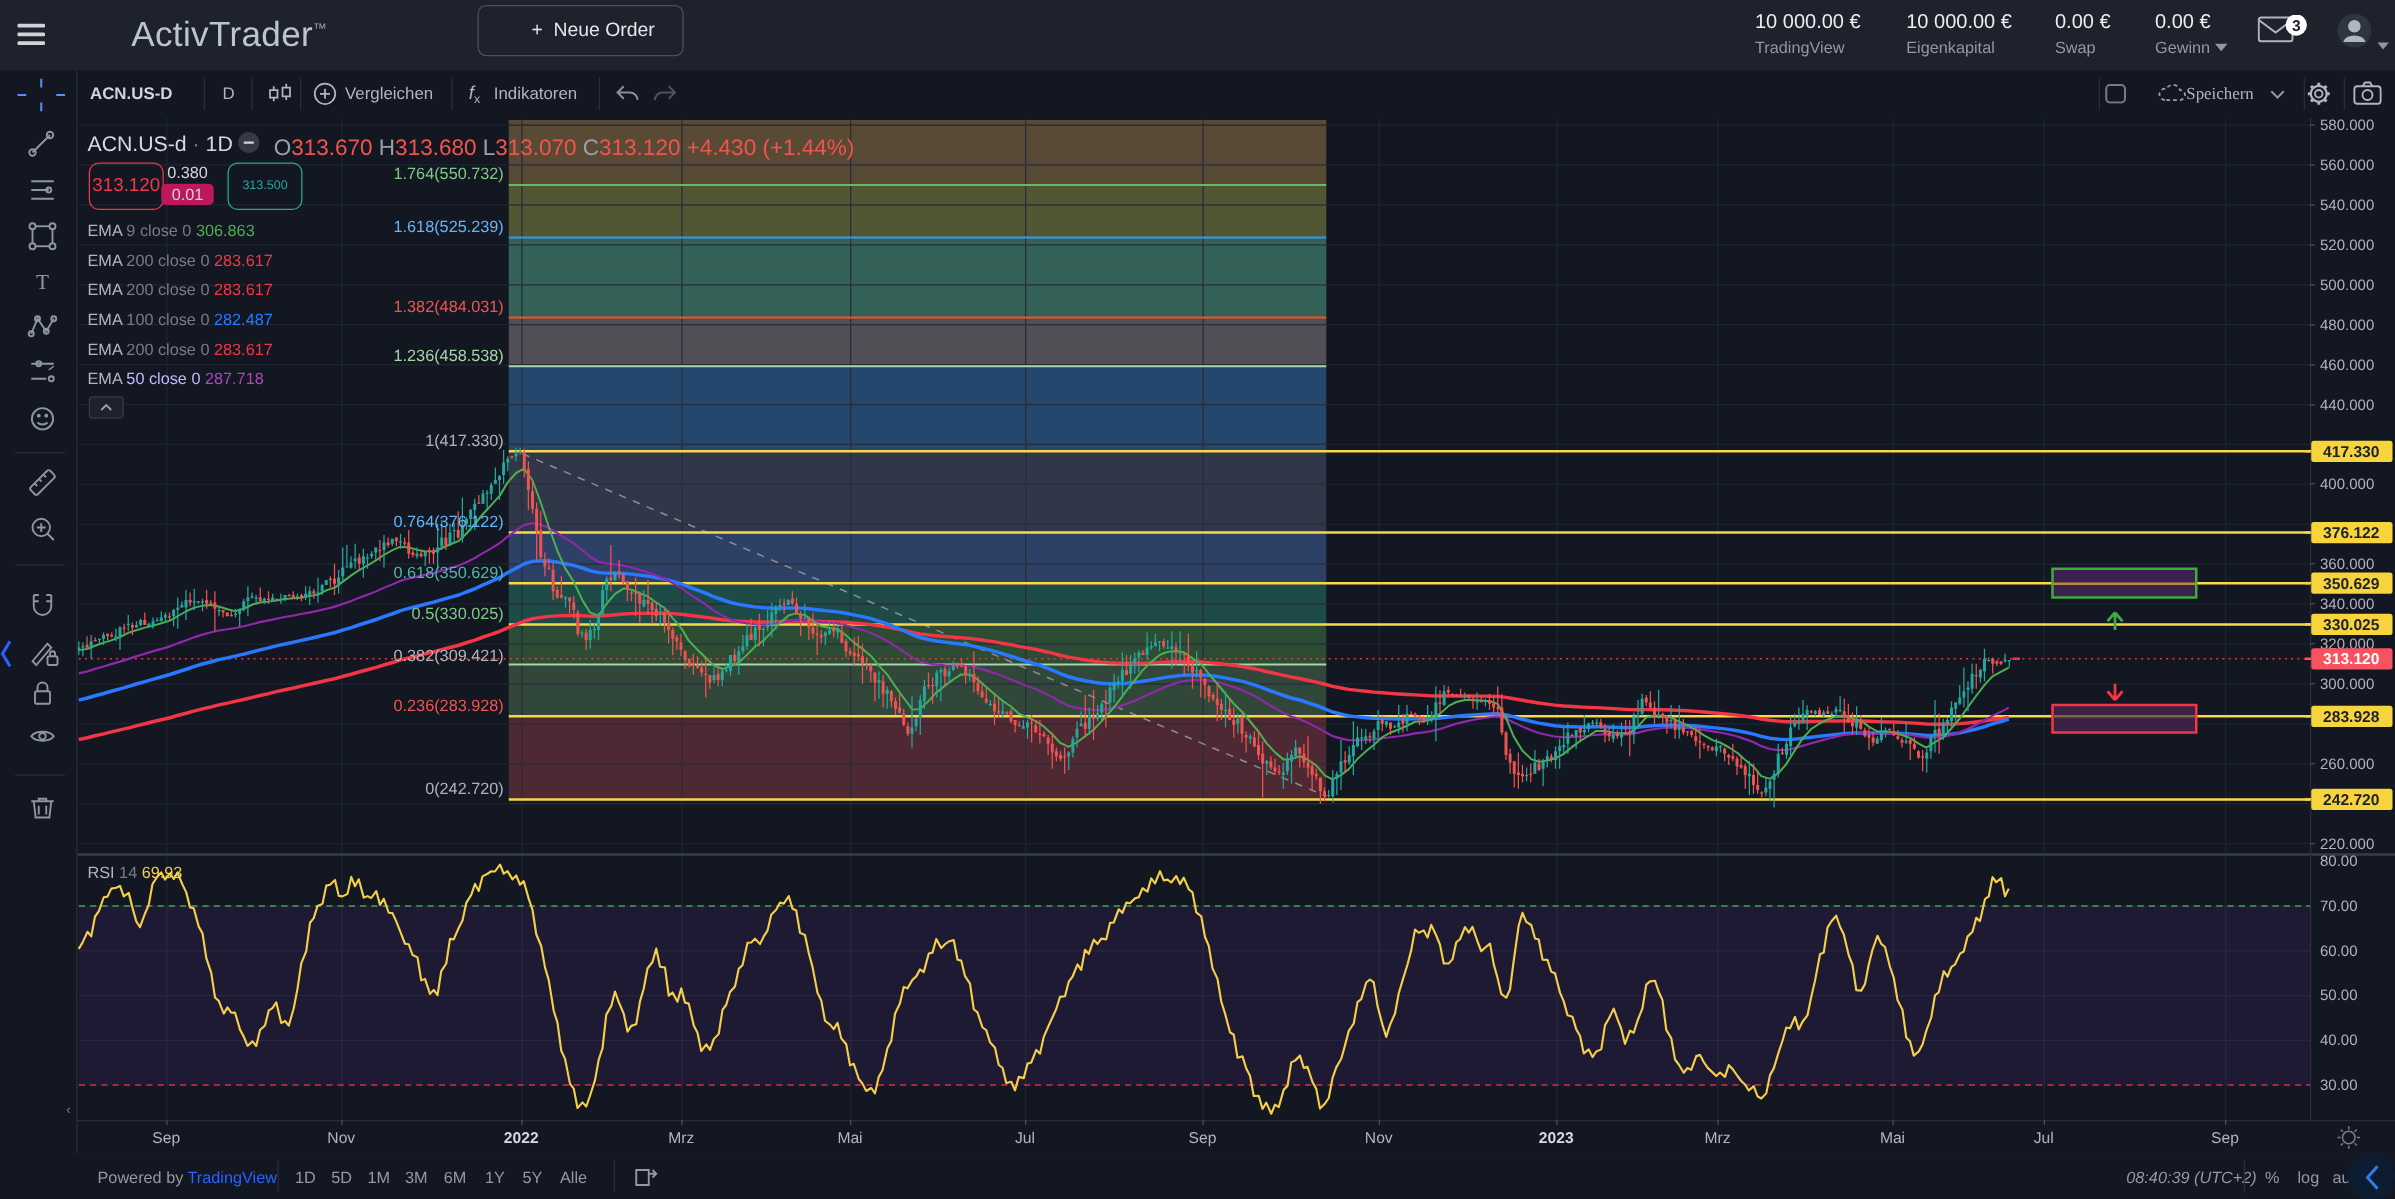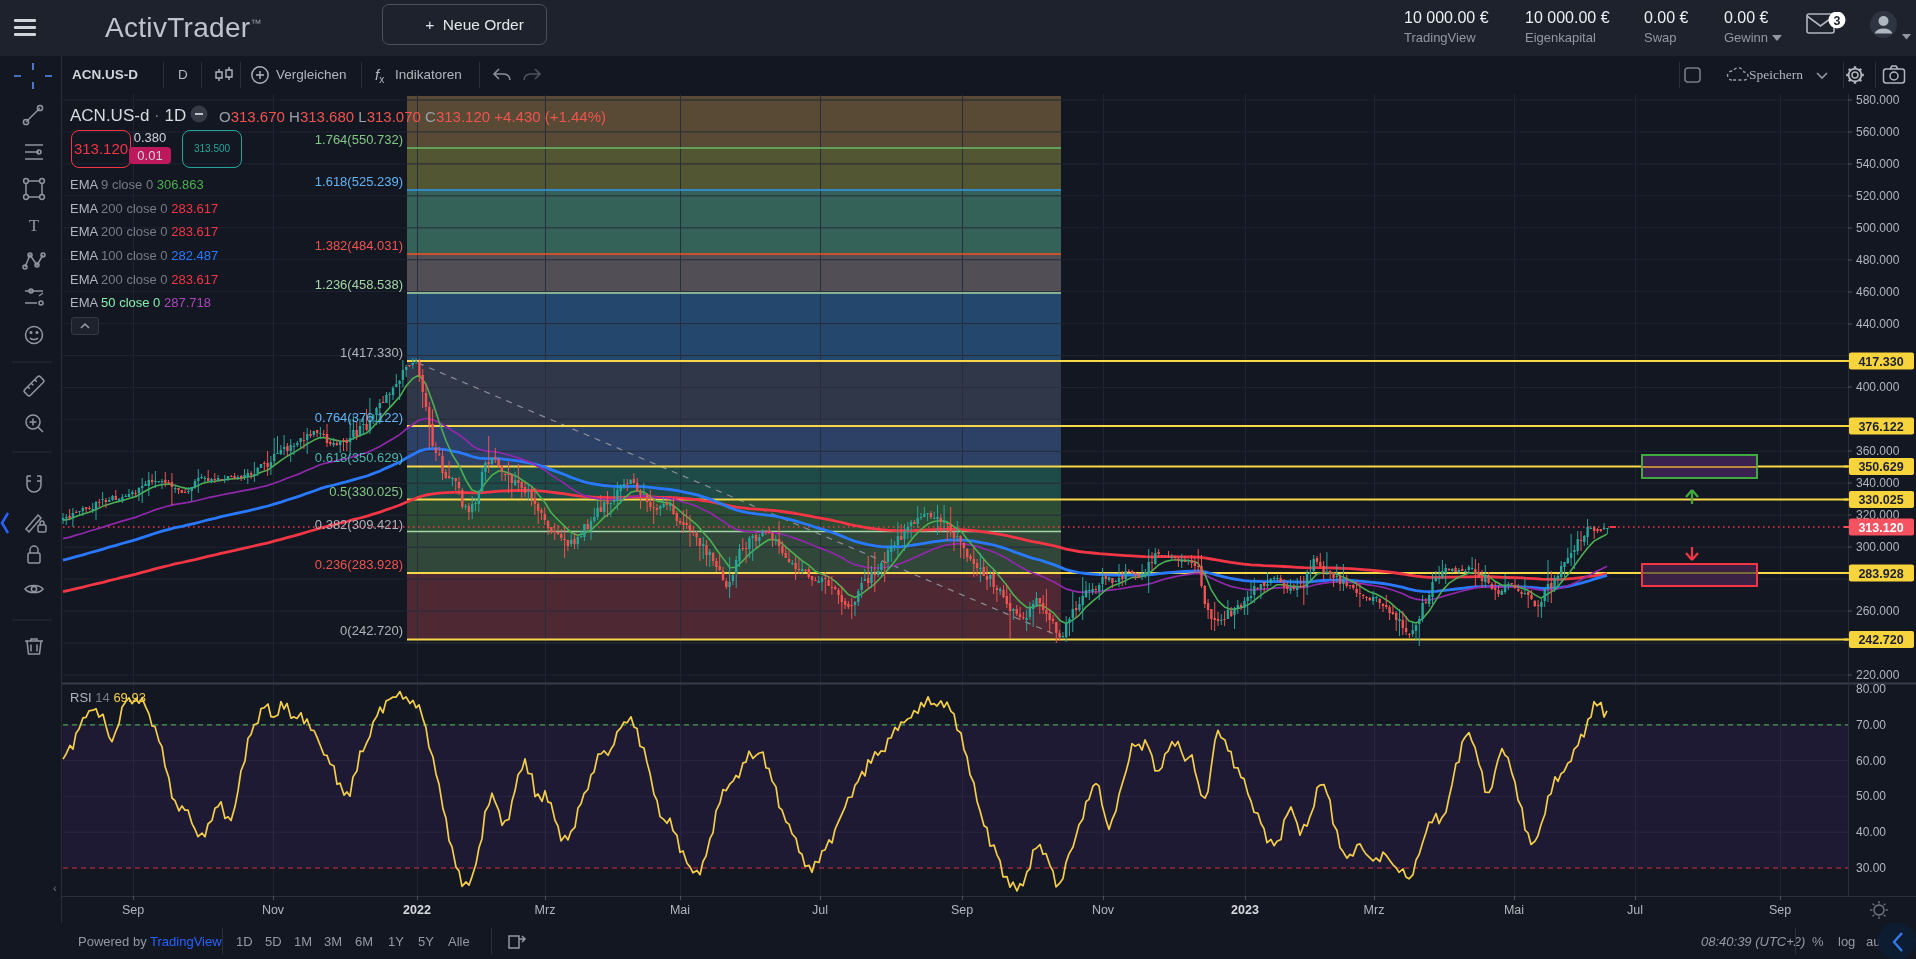--- a/index.html
+++ b/index.html
@@ -437,31 +437,31 @@
     </svg>
   <div style="position:absolute; left:53px; top:826px; color:#787b86; font-size:11px;">‹</div>
 </div>
 
 <div id="legend">
   <div class="lrow" style="left:0; top:10px; font-size:17px; color:#d8dadf;">ACN.US-d <span style="color:#787b86">·</span> 1D</div>
   <svg class="abs" style="left:120px; top:9px;" width="20" height="20">
       <circle cx="9" cy="9" r="8.5" fill="#363a45"></circle>
       <path d="M5 9h8" stroke="#d1d4dc" stroke-width="1.8"></path>
     </svg>
-  <div class="lrow" style="left:149px; top:12px; font-size:15px; color:#9aa0aa;">O<span style="color:#f0544f">313.670</span> H<span style="color:#f0544f">313.680</span> L<span style="color:#f0544f">313.070</span> C<span style="color:#f0544f">313.120</span> <span style="color:#f0544f">+4.430 (+1.44%)</span></div>
+  <div class="lrow" style="left:149px; top:12px; font-size:18px; color:#9aa0aa;">O<span style="color:#f0544f">313.670</span> H<span style="color:#f0544f">313.680</span> L<span style="color:#f0544f">313.070</span> C<span style="color:#f0544f">313.120</span> <span style="color:#f0544f">+4.430 (+1.44%)</span></div>
   <div class="abs" style="left:1px; top:34px; width:60px; height:38px; border:1px solid #f23645; border-radius:8px; color:#f23645; font-size:15px; text-align:center; line-height:36px;">313.120</div>
   <div class="abs" style="left:58px; top:34px; width:44px; text-align:center; font-size:13px; color:#d1d4dc;">0.380</div>
   <div class="abs" style="left:59px; top:51px; width:42px; height:17px; background:#be185d; border-radius:4px; font-size:13px; color:#d1d4dc; text-align:center; line-height:17px;">0.01</div>
   <div class="abs" style="left:112px; top:34px; width:60px; height:38px; border:1px solid #26a69a; border-radius:8px; color:#26a69a; font-size:10px; text-align:center; line-height:36px;">313.500</div>
   <div class="lrow" style="left:0; top:81px;">EMA <span style="color:#787b86">9 close 0</span> <span style="color:#4caf50">306.863</span></div>
   <div class="lrow" style="left:0; top:105px;">EMA <span style="color:#787b86">200 close 0</span> <span style="color:#f23645">283.617</span></div>
   <div class="lrow" style="left:0; top:128px;">EMA <span style="color:#787b86">200 close 0</span> <span style="color:#f23645">283.617</span></div>
   <div class="lrow" style="left:0; top:152px;">EMA <span style="color:#787b86">100 close 0</span> <span style="color:#2979ff">282.487</span></div>
   <div class="lrow" style="left:0; top:176px;">EMA <span style="color:#787b86">200 close 0</span> <span style="color:#f23645">283.617</span></div>
-  <div class="lrow" style="left:0; top:199px;">EMA <span style="color:#86efac">50 close 0</span> <span style="color:#ab47bc;">287.718</span></div>
+  <div class="lrow" style="left:0; top:199px;">EMA <span style="color:#c4b5fd">50 close 0</span> <span style="color:#ab47bc;">287.718</span></div>
   <div class="abs" style="left:1px; top:221px; width:28px; height:18px; background:#1e222d; border:1px solid #363a45; border-radius:3px;">
     <svg width="26" height="16">
         <path d="M9 10l4-4 4 4" fill="none" stroke="#9aa0aa" stroke-width="1.5"></path>
       </svg></div>
   <div class="lrow" style="left:0; top:594px;">RSI <span style="color:#787b86">14</span> <span style="color:#f5cf4a">69.93</span></div>
 </div>
 
 <div id="bottombar">
   <div class="abs" style="left:78px; top:11px;">Powered by <span style="color:#2962ff">TradingView</span></div>
   <div class="abs" style="left:222px; top:5px; width:1px; height:26px; background:#2a2e39;"></div>

